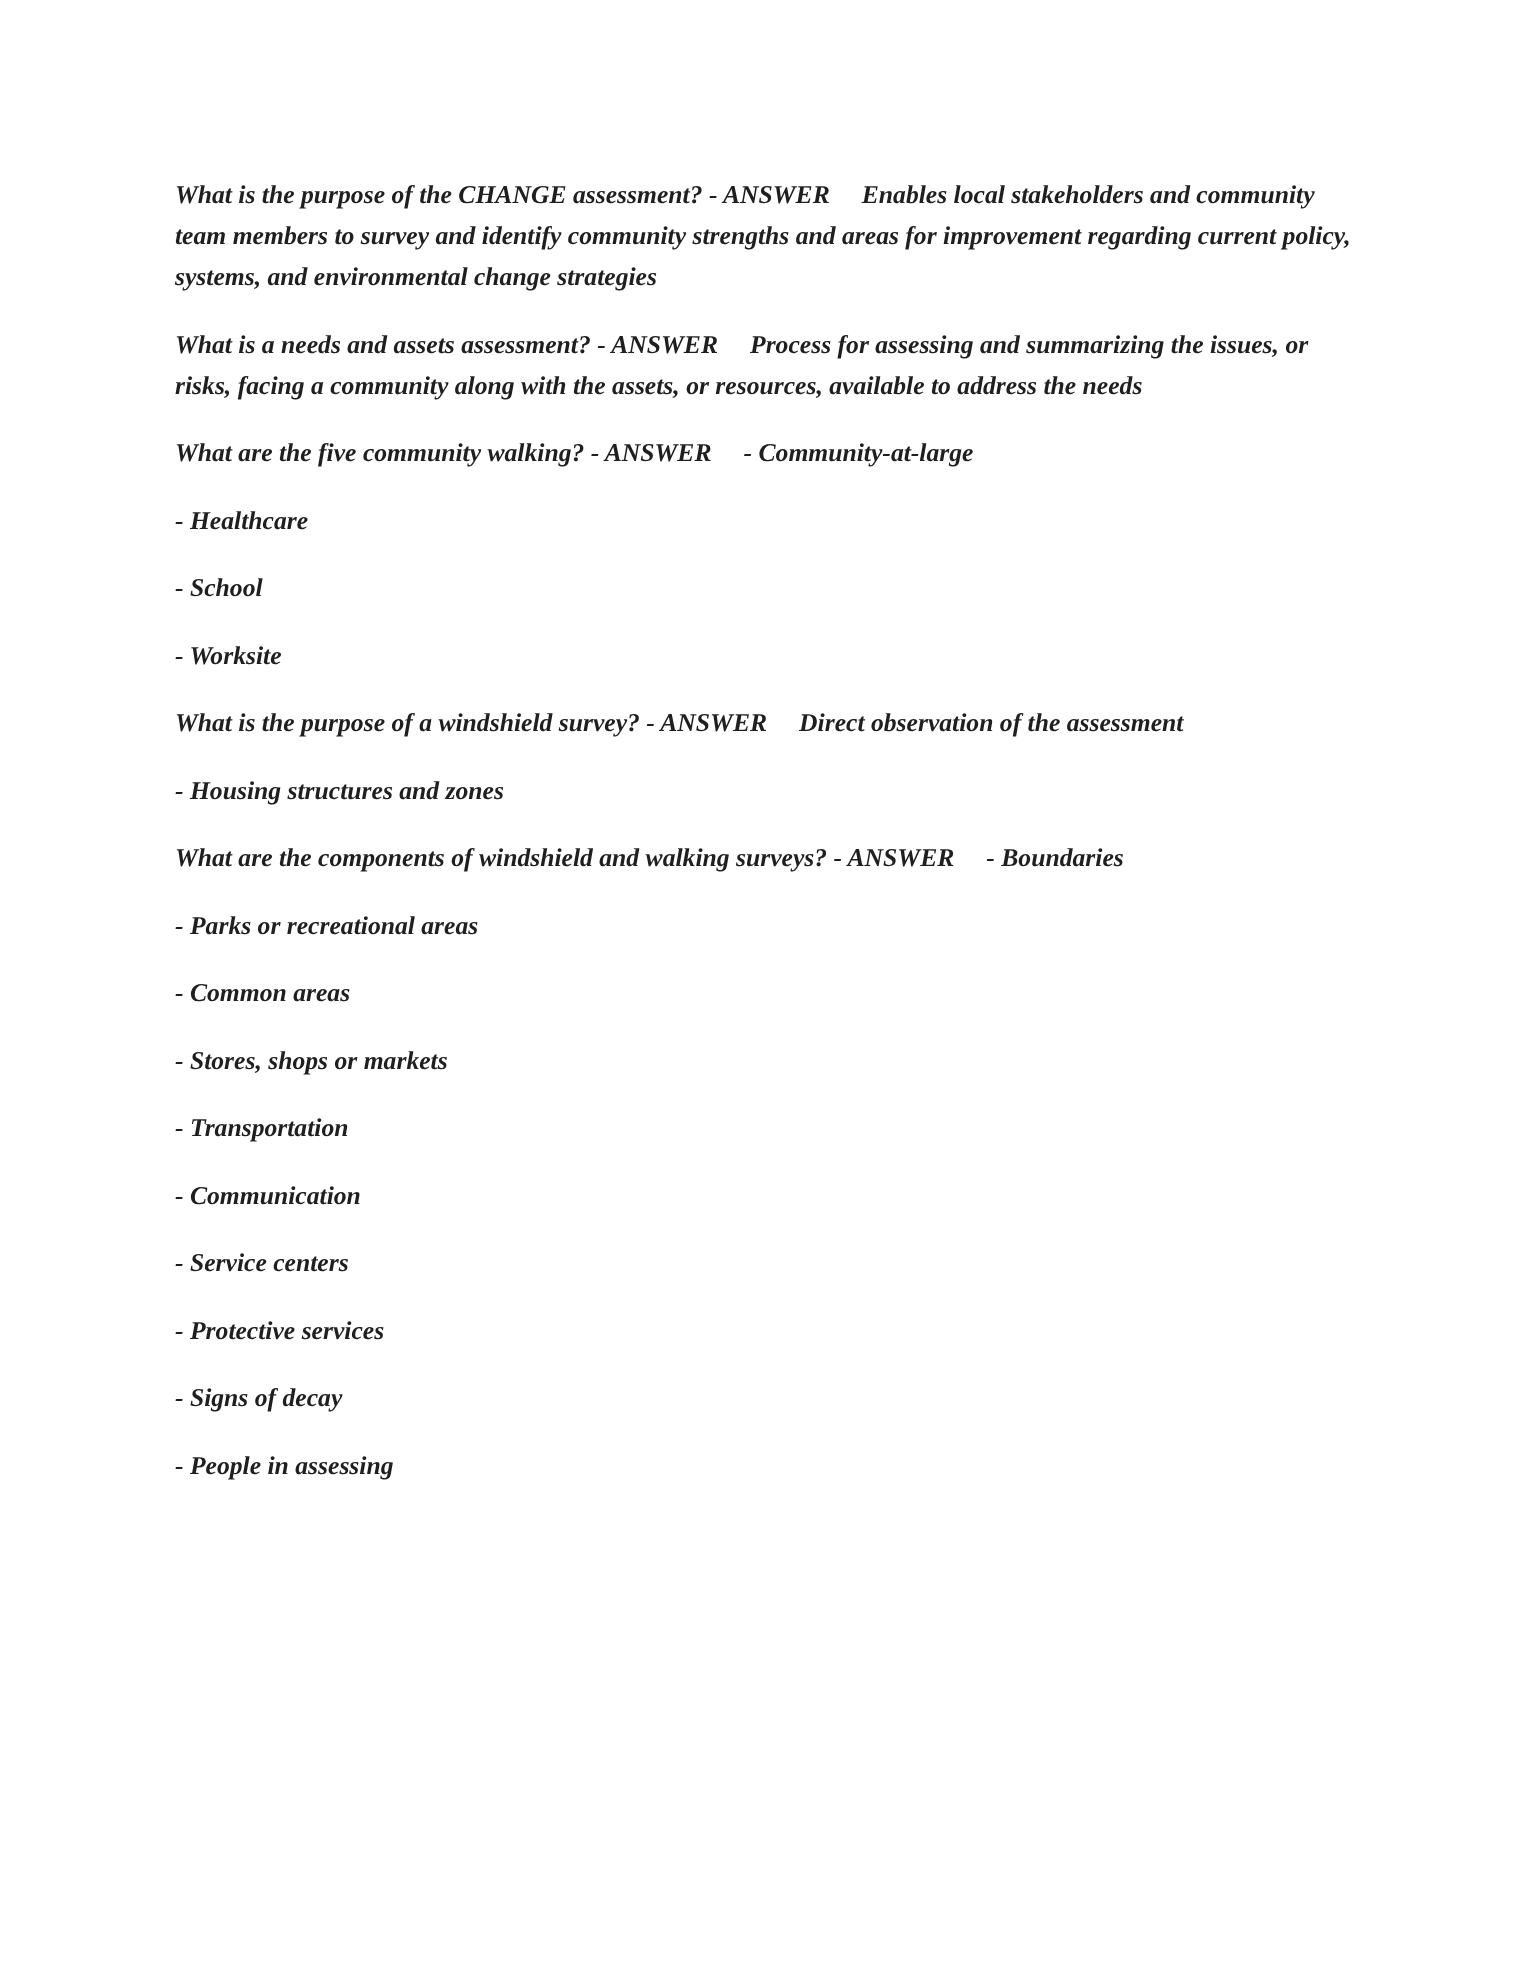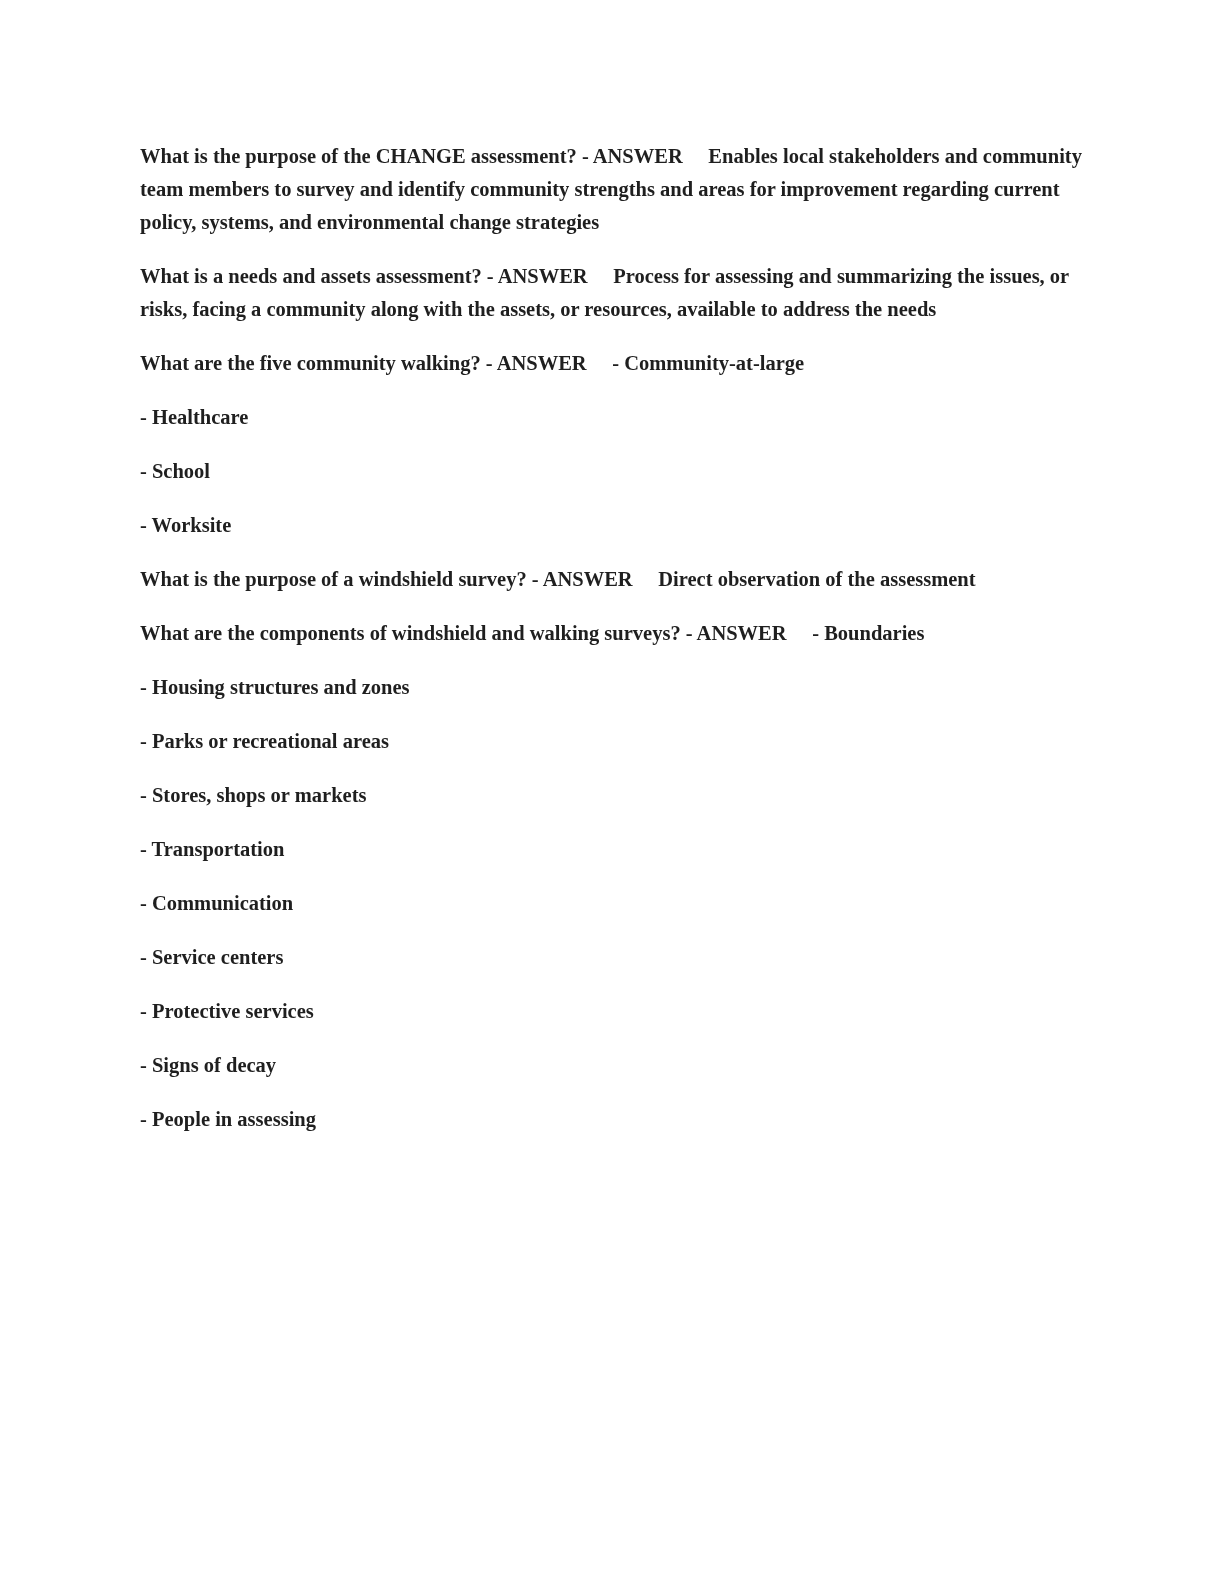--- a/index.html
+++ b/index.html
@@ -1,15 +1,15 @@
 <!DOCTYPE html>
 <html><head>
 <meta charset="utf-8">
 <style>
-  * { margin: 0; padding: 0; box-sizing: border-box; }
+  * { margin: 0; padding: 0; box-sizing: border-box; font-style: italic; }
   html, body {
     background: #ffffff;
   }
   body {
     width: 1224px;
     min-height: 1584px;
     font-family: "Liberation Serif", "DejaVu Serif", serif;
   }
   .page {
     width: 1224px;
@@ -31,23 +31,24 @@
 <body>
 
 <div class="page">
   <p class="para">What is the purpose of the CHANGE assessment? - ANSWER     Enables local stakeholders and community team members to survey and identify community strengths and areas for improvement regarding current policy, systems, and environmental change strategies</p>
   <p class="para">What is a needs and assets assessment? - ANSWER     Process for assessing and summarizing the issues, or risks, facing a community along with the assets, or resources, available to address the needs</p>
   <p class="para">What are the five community walking? - ANSWER     - Community-at-large</p>
   <p class="para">- Healthcare</p>
   <p class="para">- School</p>
   <p class="para">- Worksite</p>
   <p class="para">What is the purpose of a windshield survey? - ANSWER     Direct observation of the assessment</p>
+  <p class="para">- Housing structures and zones</p>
   <p class="para">What are the components of windshield and walking surveys? - ANSWER     - Boundaries</p>
-  <p class="para">- Housing structures and zones</p>
   <p class="para">- Parks or recreational areas</p>
+  <p class="para">- Common areas</p>
   <p class="para">- Stores, shops or markets</p>
   <p class="para">- Transportation</p>
   <p class="para">- Communication</p>
   <p class="para">- Service centers</p>
   <p class="para">- Protective services</p>
   <p class="para">- Signs of decay</p>
   <p class="para">- People in assessing</p>
 </div>
 
 </body></html>

